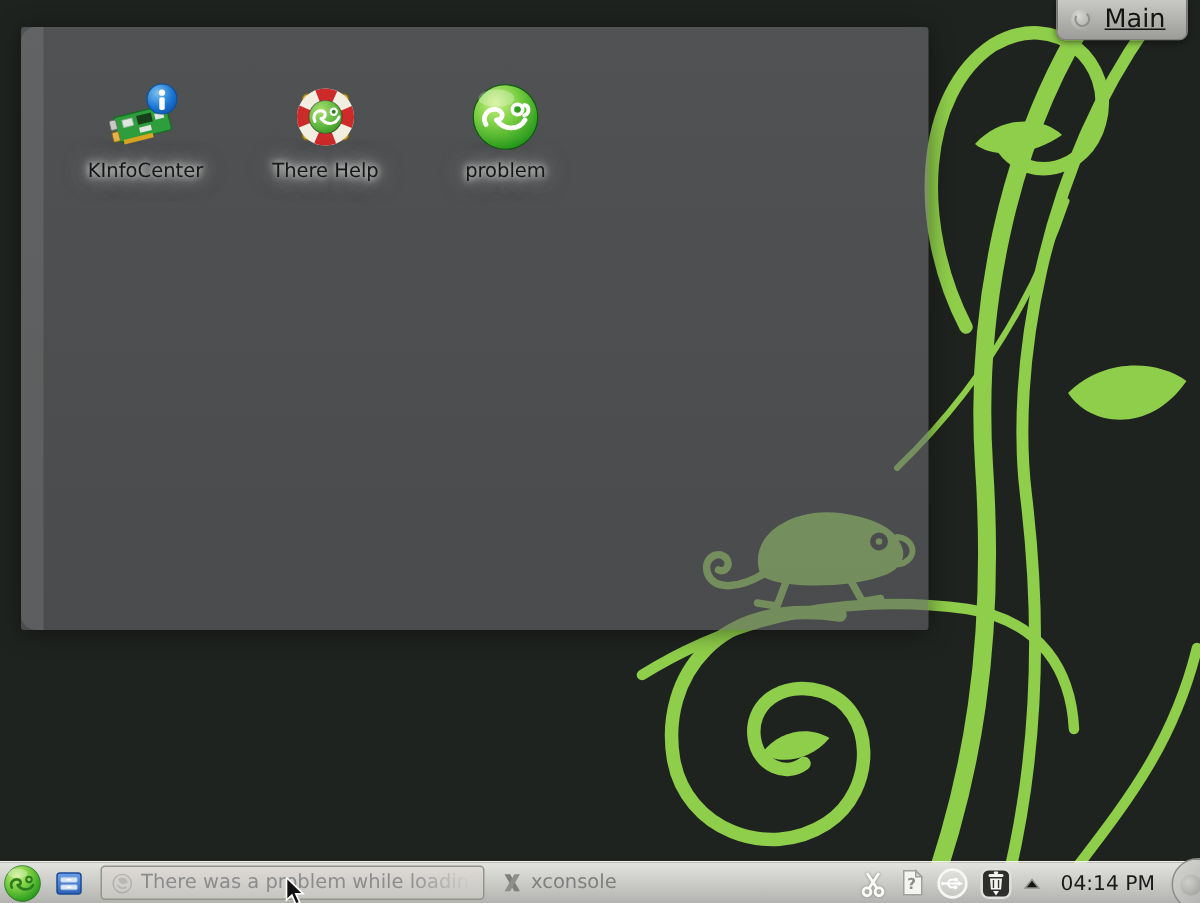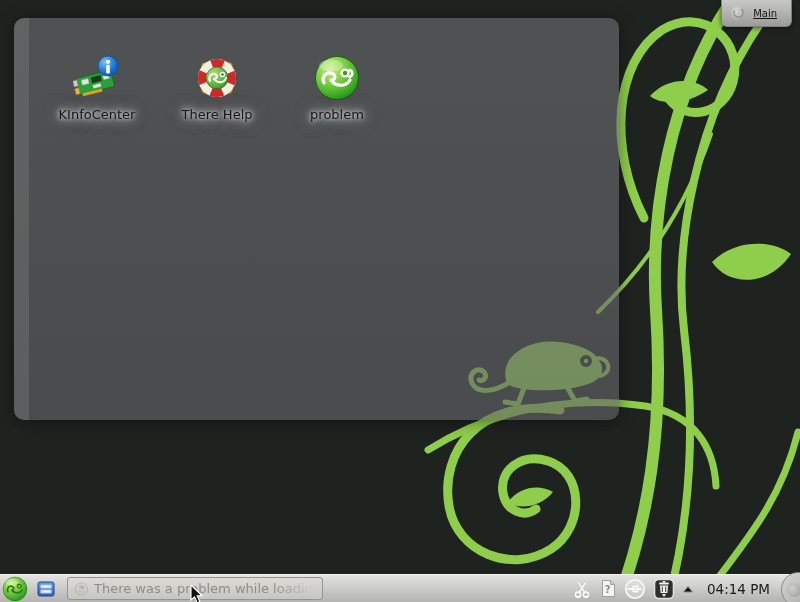--- a/index.html
+++ b/index.html
@@ -3,37 +3,37 @@
 <meta charset="utf-8">
 <style>
   html,body{margin:0;padding:0;}
   body{width:800px;height:602px;overflow:hidden;font-family:"DejaVu Sans",sans-serif;}
   .screen{position:relative;width:800px;height:602px;background:#1f231f;overflow:hidden;}
   .wallpaper{position:absolute;left:0;top:0;z-index:0;}
 
   
   .fv{position:absolute;left:14px;top:18px;width:605px;height:402px;z-index:2;
       background:linear-gradient(rgba(112,113,117,.60),rgba(99,100,104,.62));
-      border-radius:10px;box-shadow:0 2px 16px rgba(0,0,0,.45);text-align:right;}
+      border-radius:2px;box-shadow:0 2px 16px rgba(0,0,0,.45);text-align:right;}
   .fv-edge{position:absolute;left:0;top:0;bottom:0;width:15px;
       background:rgba(255,255,255,.10);border-radius:10px 0 0 10px;}
   .fv-item{position:absolute;top:36px;width:100px;display:flex;flex-direction:column;
       align-items:center;cursor:default;}
   .fv-item svg{display:block;}
   .fv-label{margin-top:5px;font-size:13px;color:#161616;white-space:nowrap;
       text-shadow:0 0 4px rgba(238,238,238,.95),0 0 8px rgba(222,222,222,.9),
                   0 0 14px rgba(205,205,205,.7),0 0 18px rgba(190,190,190,.55);}
 
   
   .toolbox{position:absolute;top:0;right:8px;height:26px;z-index:3;display:flex;
       align-items:center;gap:7px;padding:0 14px 0 8px;
       background:linear-gradient(#c8c8c4,#9c9c98);
       border:1px solid #7e7e7a;border-top:none;border-radius:0 0 6px 6px;
       box-shadow:0 1px 5px rgba(0,0,0,.55);}
-  .tb-label{font-size:10px;color:#141414;text-decoration:underline;}
+  .tb-label{font-size:17px;color:#141414;text-decoration:underline;}
 
   
   .panel{position:absolute;left:0;bottom:0;width:800px;height:28px;z-index:5;
       background:linear-gradient(#e3e3df,#b3b3af);
       border-top:1px solid #f2f2ee;box-sizing:border-box;
       display:flex;align-items:center;}
   .pbtn{border:0;background:none;padding:0;margin:0;display:flex;align-items:center;
       height:24px;cursor:pointer;}
   .kickoff{margin-left:2px;}
   .qlaunch{margin-left:9px;}
@@ -216,20 +216,27 @@
       <svg width="16" height="16" viewBox="0 0 16 16">
         <g opacity="0.45">
           <circle cx="8" cy="8" r="6.5" fill="#cfcfcb" stroke="#8a8a86"></circle>
           <path d="M5 5 C8 3 11 4 12 7 C10 9 6 9 5 5 Z" fill="#9a9a96"></path>
           <path d="M4.5 9 C6 11.5 9 12 11 10.5" fill="none" stroke="#9a9a96" stroke-width="1.2"></path>
         </g>
       </svg>
       <span class="task-label">There was a problem while loading the</span>
     </button>
 
+    <button class="pbtn task plain">
+      <svg width="15" height="15" viewBox="0 0 16 16">
+        <path d="M2.5 2 h4 l7 12 h-4 z" fill="#7e7e7a"></path>
+        <path d="M13.5 2 h-4 l-7 12 h4 z" fill="#8e8e8a"></path>
+      </svg>
+      <span class="task-label">xconsole</span>
+    </button>
 
     <div class="tray">
       <button class="tray-ico">
         <svg width="20" height="20" viewBox="0 0 20 20">
           <g stroke="#fafaf6" stroke-width="2" fill="none" style="filter:drop-shadow(0 0 0.6px #777)">
             <path d="M6 3 L12.5 13"></path>
               <path d="M14 3 L7.5 13"></path>
             <circle cx="6" cy="15.5" r="2.6"></circle>
               <circle cx="14" cy="15.5" r="2.6"></circle>
           </g>

